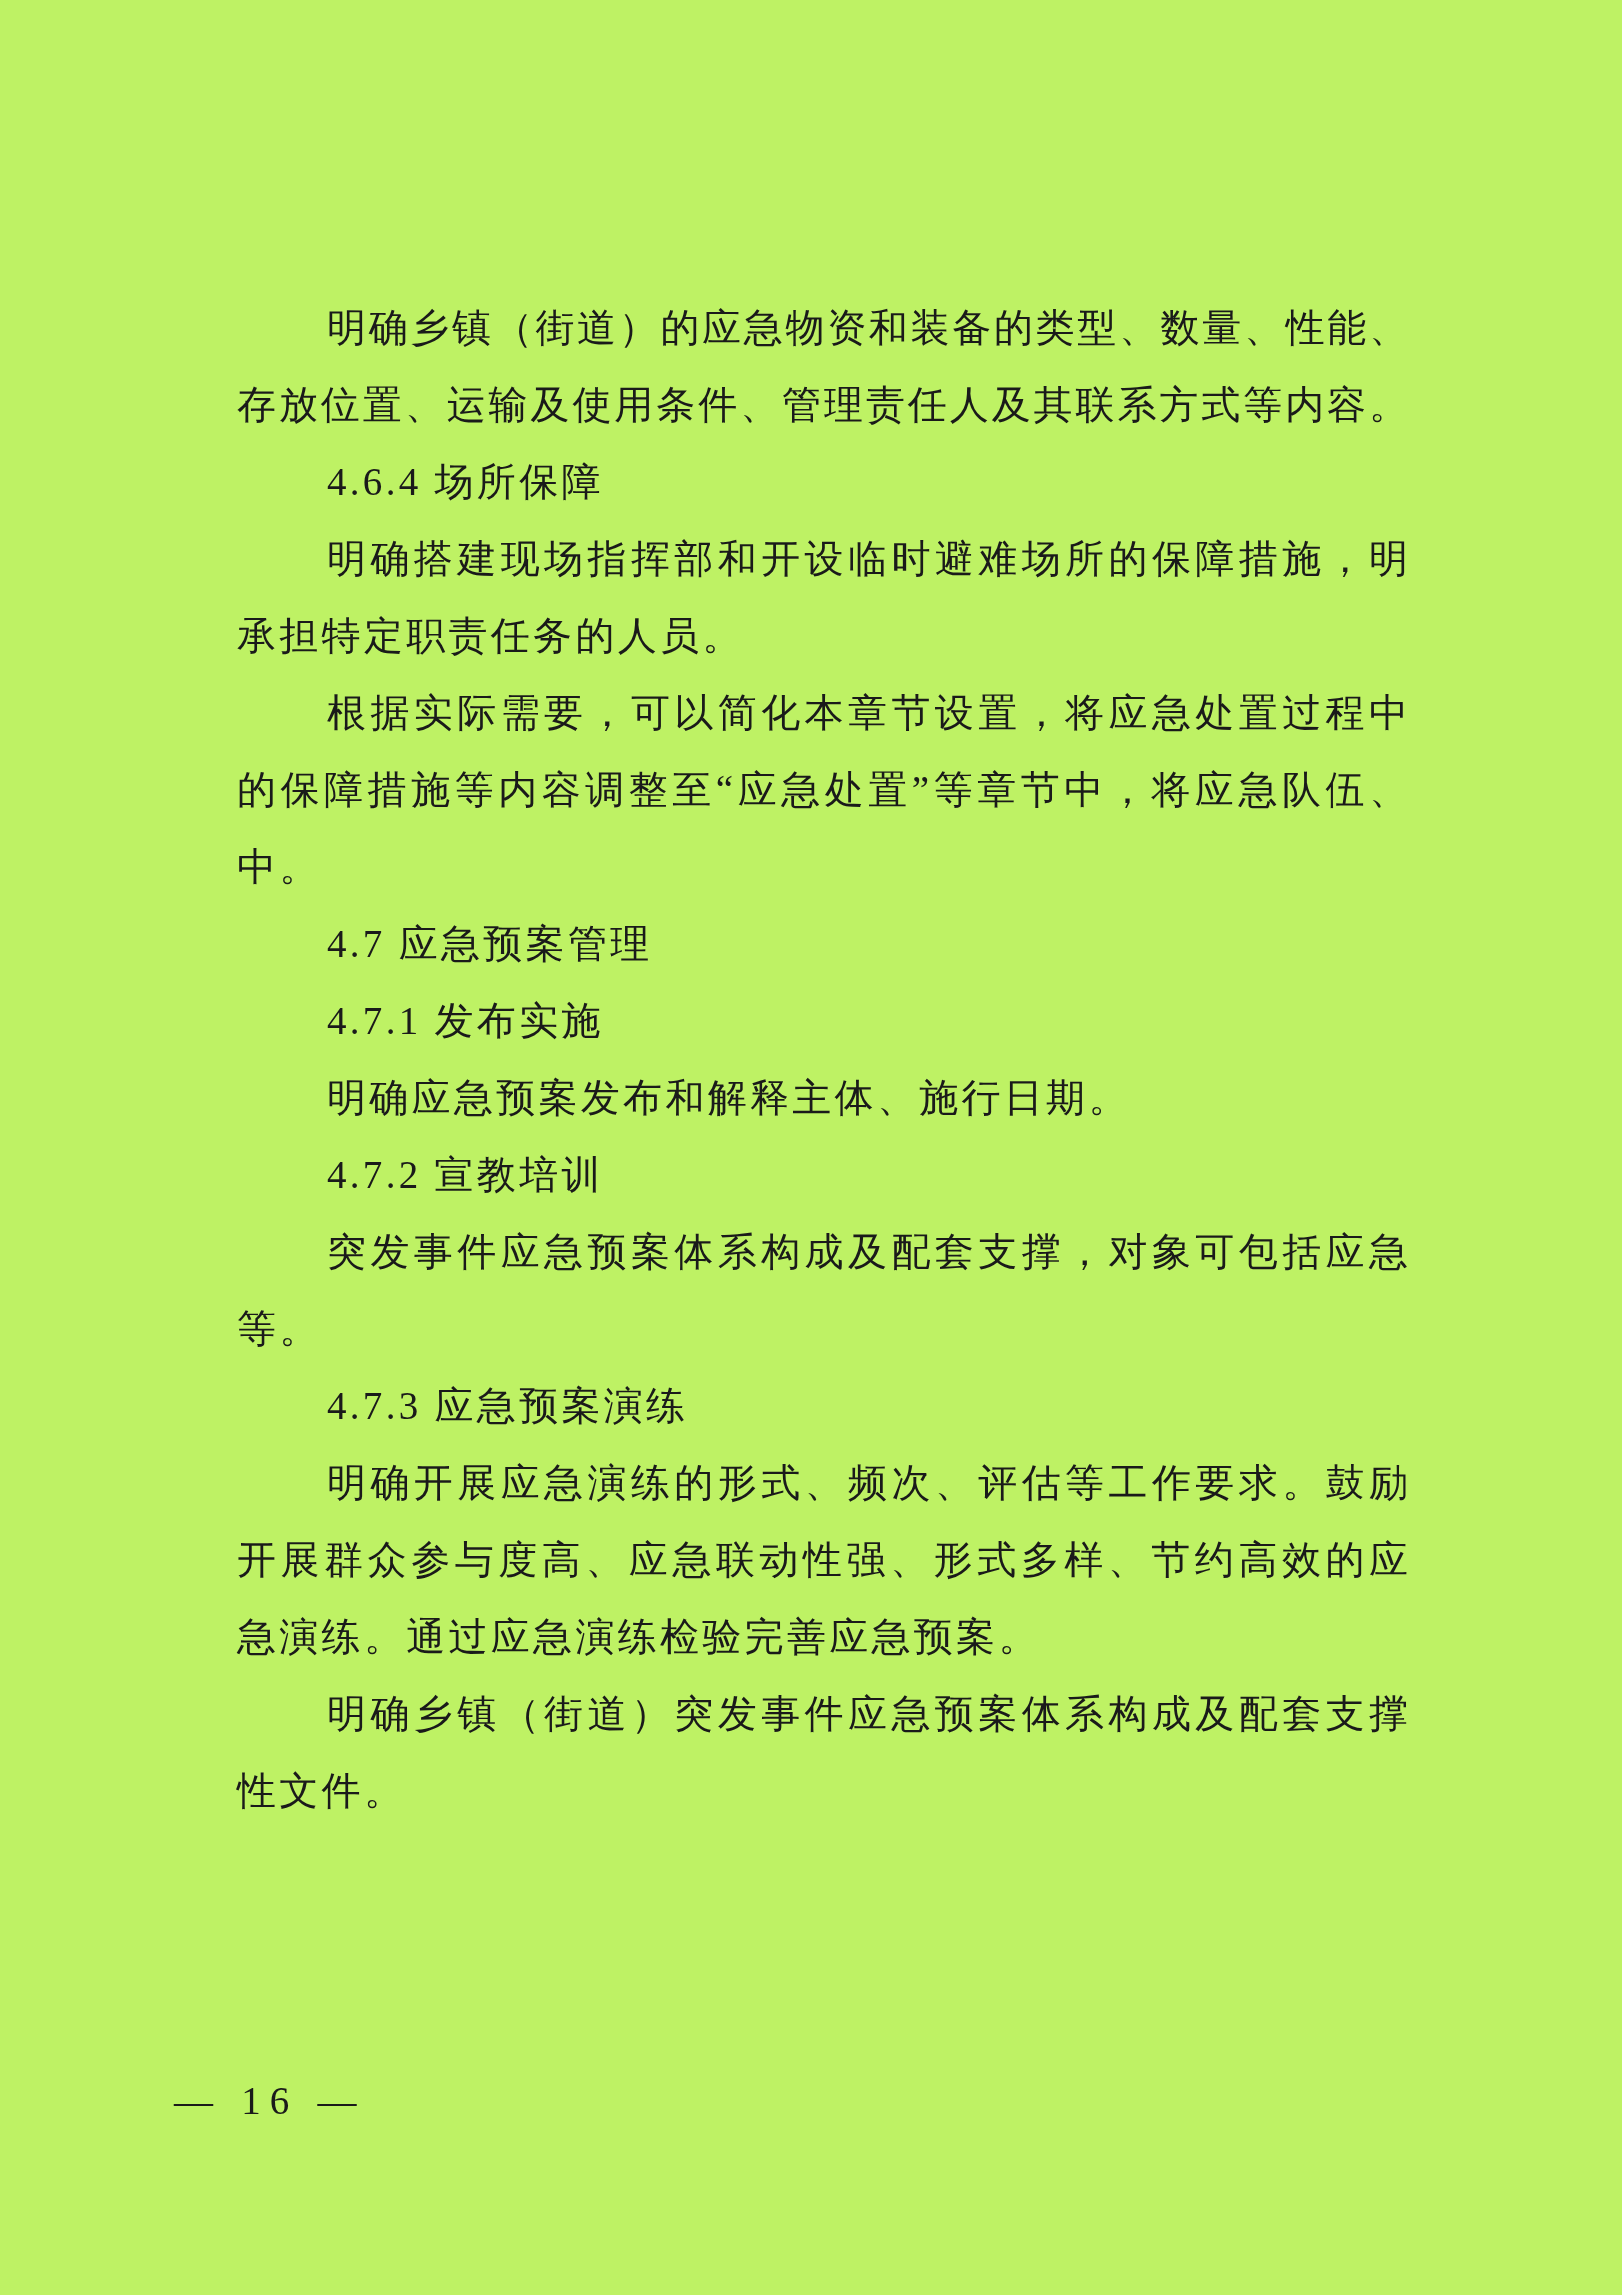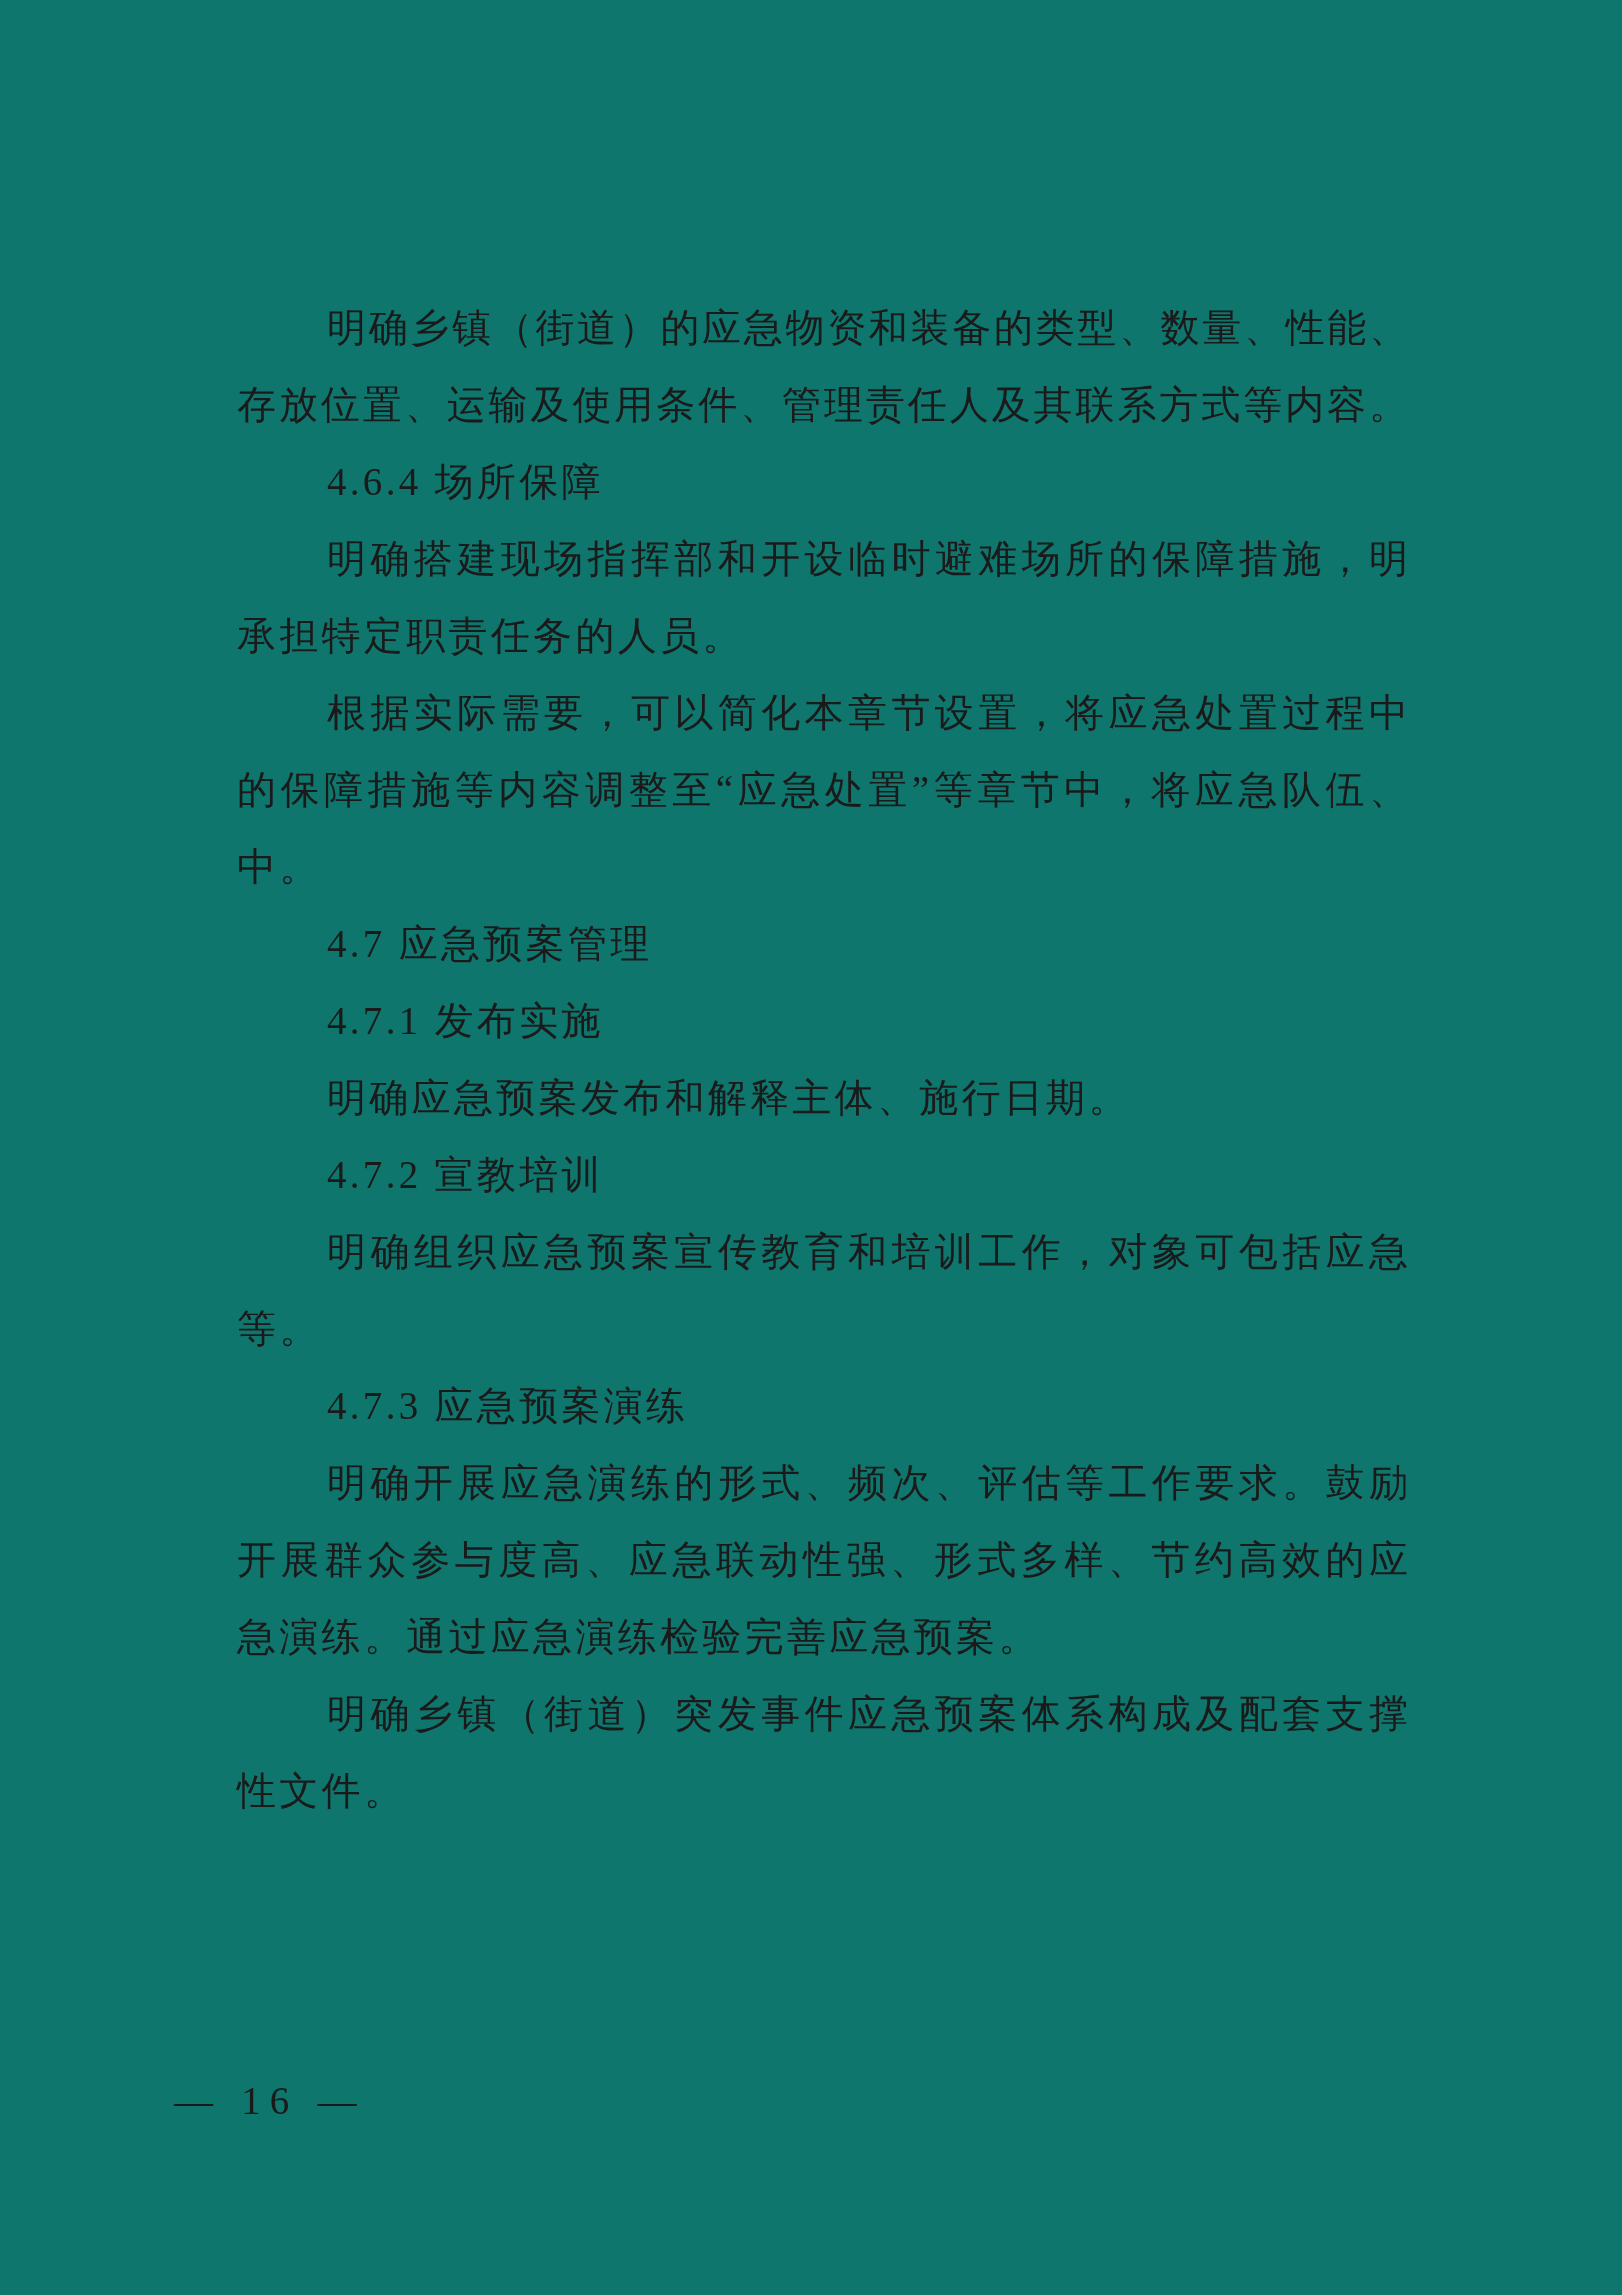--- a/index.html
+++ b/index.html
@@ -13,21 +13,21 @@
     position: relative;
     font-family: "Liberation Serif", "DejaVu Serif", serif;
     color: #1a1a1a;
   }
   .page {
     position: absolute;
     left: 0;
     top: 0;
     width: 1623px;
     height: 2295px;
-    background: #0f766e;
+    background: #bef264;
     overflow: hidden;
   }
   .content {
     position: absolute;
     left: 237px;
     top: 289px;
     width: 1171px;
   }
   .line {
     height: 77px;
@@ -71,21 +71,21 @@
       <div class="line heading indent">4.6.4 场所保障</div>
       <div class="line indent fill">明确搭建现场指挥部和开设临时避难场所的保障措施，明</div>
       <div class="line">承担特定职责任务的人员。</div>
       <div class="line indent fill">根据实际需要，可以简化本章节设置，将应急处置过程中</div>
       <div class="line fill">的保障措施等内容调整至“应急处置”等章节中，将应急队伍、</div>
       <div class="line">中。</div>
       <div class="line heading indent">4.7 应急预案管理</div>
       <div class="line heading indent">4.7.1 发布实施</div>
       <div class="line indent">明确应急预案发布和解释主体、施行日期。</div>
       <div class="line heading indent">4.7.2 宣教培训</div>
-      <div class="line indent fill">明确组织应急预案宣传教育和培训工作，对象可包括应急</div>
+      <div class="line indent fill">突发事件应急预案体系构成及配套支撑，对象可包括应急</div>
       <div class="line">等。</div>
       <div class="line heading indent">4.7.3 应急预案演练</div>
       <div class="line indent fill">明确开展应急演练的形式、频次、评估等工作要求。鼓励</div>
       <div class="line fill">开展群众参与度高、应急联动性强、形式多样、节约高效的应</div>
       <div class="line">急演练。通过应急演练检验完善应急预案。</div>
       <div class="line indent fill">明确乡镇（街道）突发事件应急预案体系构成及配套支撑</div>
       <div class="line">性文件。</div>
     </div>
   <div class="page-number">— 16 —</div>
 </div>

